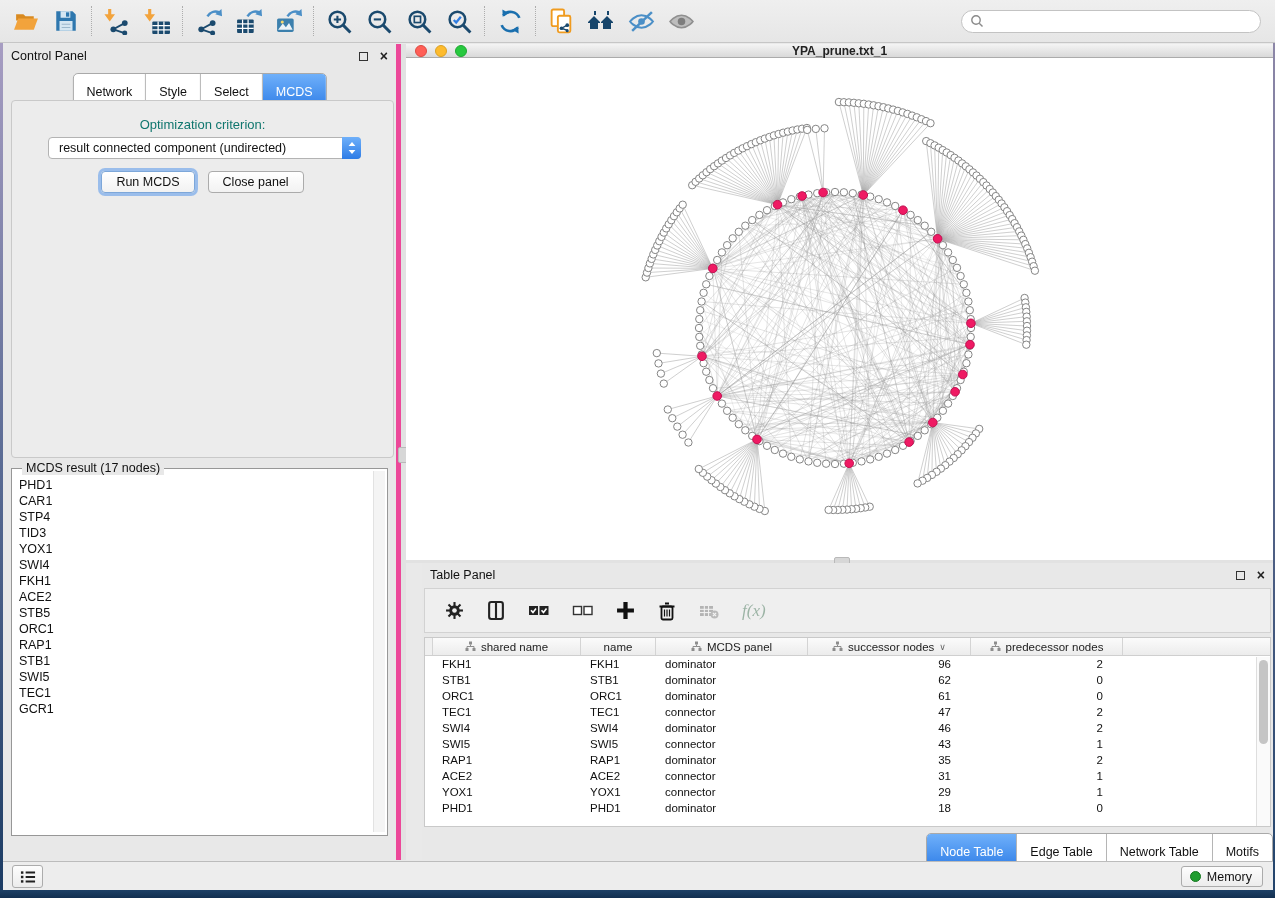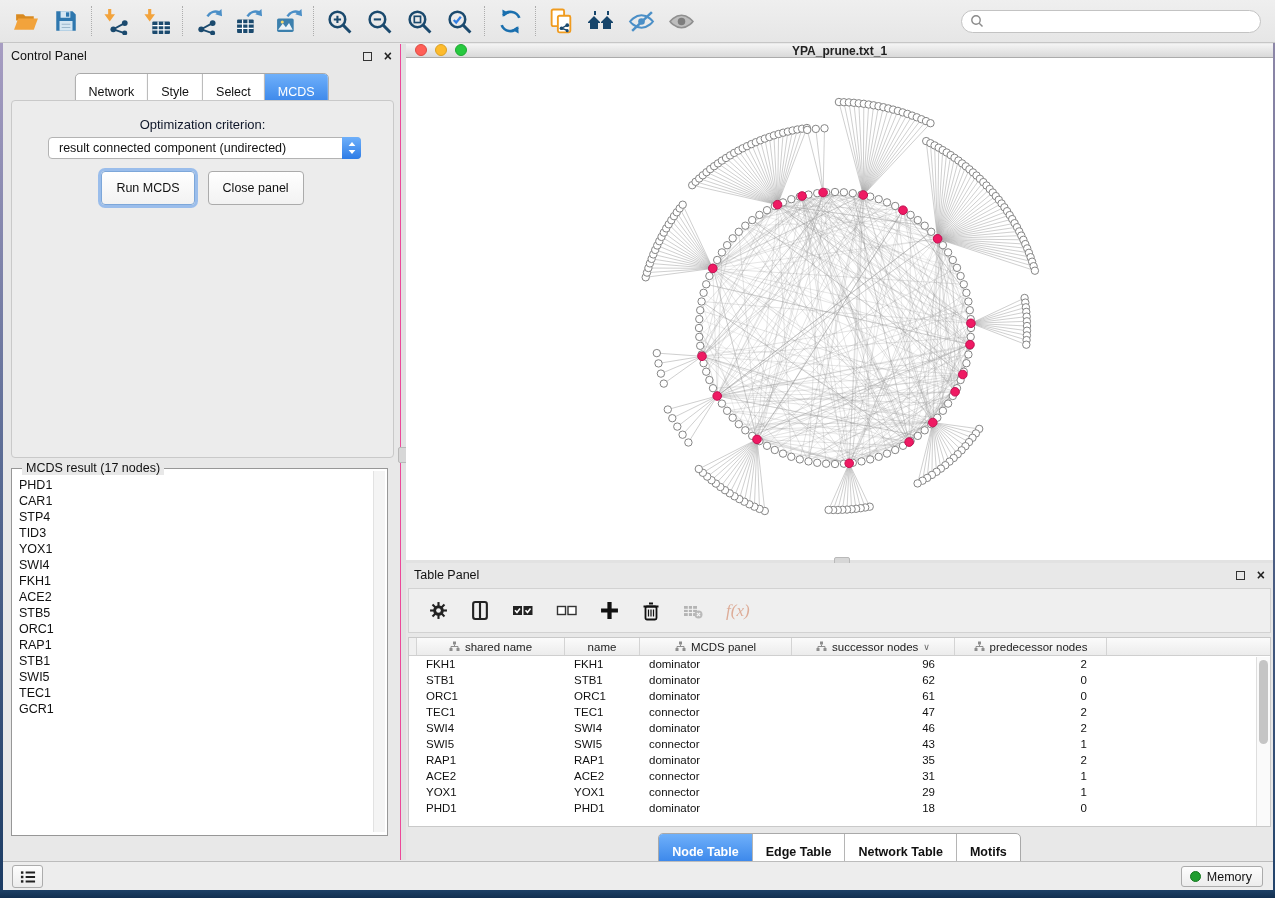--- a/index.html
+++ b/index.html
@@ -12,74 +12,74 @@
   .strip.bottom { left:0; right:0; bottom:0; height:8px; background:linear-gradient(#1d4066,#122f50); }
 
   
   .toolbar { position:absolute; left:0; top:0; right:0; height:43px; background:linear-gradient(#efefef,#e6e6e6); border-bottom:1px solid #c6c6c6; display:flex; align-items:center; padding-left:6px; }
   .tbtn { width:40px; height:36px; display:flex; align-items:center; justify-content:center; border-radius:4px; }
   .tsep { width:1px; height:30px; border-left:1px dotted #adadad; margin:0 5px; }
   .search { margin-left:auto; margin-right:14px; width:300px; height:23px; border:1px solid #c3c3c3; border-radius:12px; background:#fff; display:flex; align-items:center; padding:0 8px; }
   .search input { border:none; outline:none; flex:1; font-size:12px; font-family:"Liberation Sans",sans-serif; background:transparent; }
 
   
-  .cpanel { position:absolute; left:3px; top:44px; width:398px; height:816px; background:#e8e8e8; border-right:1px solid #ec4899; }
+  .cpanel { position:absolute; left:3px; top:44px; width:398px; height:816px; background:#e8e8e8; border-right:5px solid #ec4899; }
   .phead { position:absolute; left:0; top:0; right:0; height:24px; display:flex; align-items:center; padding:0 8px; font-size:12.5px; color:#111; }
   .phead .sp { flex:1; }
   .float-ico { width:9px; height:9px; border:1.5px solid #333; margin-right:12px; display:inline-block; }
   .close-ico { font-size:14px; font-weight:bold; color:#222; line-height:9px; }
   .segbar { position:absolute; top:29px; left:50%; transform:translateX(-50%); display:inline-flex; height:38px; background:#fff; border:1px solid #a9a9a9; border-radius:5px; overflow:hidden; }
   .seg { padding:0 13px; font-size:12.5px; display:flex; align-items:center; color:#111; border-left:1px solid #b5b5b5; white-space:nowrap; }
   .seg:first-child { border-left:none; }
   .seg.active { background:linear-gradient(#6fb0fa,#2d7ce6); color:#fff; }
   .cbox { position:absolute; left:8px; top:56px; width:383px; height:358px; background:#ececec; border:1px solid #c9c9c9; border-radius:4px; }
-  .optlabel { position:absolute; top:16px; left:0; right:0; text-align:center; font-size:13px; color:#0f172a; }
+  .optlabel { position:absolute; top:16px; left:0; right:0; text-align:center; font-size:13px; color:#0f766e; }
   .dropdown { position:absolute; top:36px; left:36px; width:313px; height:22px; background:#fff; border:1px solid #b3b3b3; border-radius:4px; display:flex; align-items:center; }
   .dropdown .val { flex:1; font-size:12.5px; padding-left:10px; color:#111; white-space:nowrap; overflow:hidden; }
   .dropdown .step { width:19px; height:22px; margin:-1px -1px -1px 0; border-radius:0 4px 4px 0; background:linear-gradient(#6fb0fa,#2d7ce6); display:flex; align-items:center; justify-content:center; }
   .btnrow { position:absolute; top:70px; left:0; right:0; display:flex; justify-content:center; gap:13px; }
-  .mbtn { height:22px; padding:16px 14px; background:linear-gradient(#ffffff,#f2f2f2); border:1px solid #ababab; border-radius:4px; font-size:12.5px; color:#111; display:flex; align-items:center; }
+  .mbtn { height:22px; padding:4px 14px; background:linear-gradient(#ffffff,#f2f2f2); border:1px solid #ababab; border-radius:4px; font-size:12.5px; color:#111; display:flex; align-items:center; }
   .mbtn.focus { box-shadow:0 0 0 3px rgba(110,165,235,.65); border-color:#7da7d9; }
   .group { position:absolute; left:8px; top:424px; width:377px; height:368px; border:1px solid #979797; background:#fff; }
   .group .legend { position:absolute; top:-8px; left:10px; background:#e8e8e8; padding:0 4px; font-size:12.5px; color:#111; }
   .mlist { position:absolute; inset:2px 14px 3px 2px; overflow:hidden; padding:6px 0 0 5px; }
   .mlist div { font-size:12.5px; line-height:16px; color:#111; }
   .vtrack { position:absolute; top:2px; right:2px; bottom:3px; width:12px; background:#f4f4f4; border-left:1px solid #e2e2e2; }
 
   .vsplit { position:absolute; left:401px; top:44px; width:5px; height:816px; background:#e2e2e2; }
   .vsplit .grip { position:absolute; top:403px; left:-3px; width:11px; height:16px; background:#d7d7d7; border:1px solid #b9b9b9; border-radius:2px; }
   .hsplit { position:absolute; left:406px; top:560px; right:2px; height:3px; background:#e2e2e2; }
   .hsplit .grip { position:absolute; left:428px; top:-3px; width:16px; height:9px; background:#d7d7d7; border:1px solid #b9b9b9; border-radius:2px; }
 
   
   .netwin { position:absolute; left:406px; top:44px; right:2px; height:516px; background:#fff; }
-  .ntitle { position:absolute; left:0; top:0; right:0; height:14px; background:linear-gradient(#f4f4f4,#d9d9d9); border-bottom:1px solid #ababab; display:flex; align-items:flex-start; }
+  .ntitle { position:absolute; left:0; top:0; right:0; height:14px; background:linear-gradient(#f4f4f4,#d9d9d9); border-bottom:1px solid #ababab; display:flex; align-items:center; }
   .lights { display:flex; gap:8px; padding-left:9px; }
   .light { width:12px; height:12px; border-radius:50%; }
   .ntext { position:absolute; left:0; right:0; text-align:center; font-size:12px; color:#222; font-weight:bold; }
   .ncanvas { position:absolute; left:0; top:19px; right:0; bottom:0; background:#fff; }
   .ncanvas svg { width:100%; height:100%; display:block; }
 
   
-  .tpanel { position:absolute; left:406px; top:563px; right:2px; height:297px; background:#e8e8e8; }
+  .tpanel { position:absolute; left:422px; top:563px; right:2px; height:297px; background:#e8e8e8; }
   .ttools { position:absolute; left:2px; top:25px; right:2px; height:45px; background:#efefef; border:1px solid #d2d2d2; display:flex; align-items:center; gap:23px; padding-left:20px; }
   .ttools .dis { opacity:.38; }
-  .fx { font-family:"Liberation Serif",serif; font-style:italic; font-size:17px; color:#c2410c; }
+  .fx { font-family:"Liberation Serif",serif; font-style:italic; font-size:17px; color:#14532d; }
   .tgrid { position:absolute; left:2px; top:74px; right:2px; height:190px; background:#fff; border:1px solid #c9c9c9; }
   .thead { display:flex; height:18px; background:linear-gradient(#fbfbfb,#ececec); border-bottom:1px solid #cfcfcf; }
   .th { display:flex; align-items:center; justify-content:center; gap:5px; font-size:11.5px; color:#222; border-right:1px solid #d4d4d4; }
   .th.blank { border-right:1px solid #d4d4d4; background:#f0f0f0; }
   .sortg { font-size:9px; color:#666; }
   .trow { display:flex; height:16px; align-items:center; }
   .td { font-size:11.5px; color:#111; white-space:nowrap; overflow:hidden; }
   .td.l { padding-left:9px; text-align:left; }
   .td.r { text-align:right; padding-right:20px; }
   .tvtrack { position:absolute; top:19px; right:0; bottom:0; width:14px; background:#fafafa; border-left:1px solid #dedede; }
   .tvthumb { position:absolute; top:3px; left:2px; width:9px; height:84px; background:#c5c5c5; border-radius:5px; }
-  .ttabs { position:absolute; left:0; right:0; top:270px; display:flex; justify-content:center;font-weight:bold; }
+  .ttabs { position:absolute; left:0; right:0; top:270px; display:flex; justify-content:flex-end; }
 
   
   .status { position:absolute; left:3px; right:2px; top:861px; height:29px; background:#ededed; border-top:1px solid #bcbcbc; }
   .listbtn { position:absolute; left:9px; top:3px; width:31px; height:23px; background:linear-gradient(#fdfdfd,#ececec); border:1px solid #acacac; border-radius:3px; display:flex; align-items:center; justify-content:center; }
   .membtn { position:absolute; right:10px; top:4px; height:21px; padding:0 10px 0 8px; background:linear-gradient(#fdfdfd,#ececec); border:1px solid #ababab; border-radius:3px; display:flex; align-items:center; gap:6px; font-size:12.5px; color:#111; }
   .memdot { width:11px; height:11px; border-radius:50%; border:1px solid #15771f; }
 </style>
 </head>
 <body>
 

